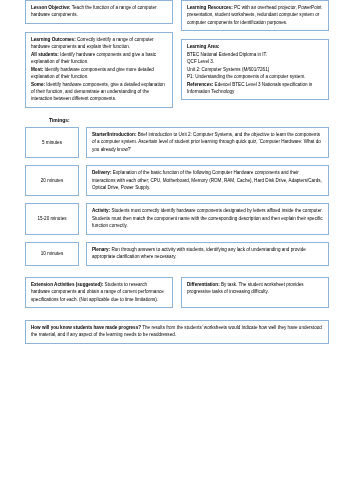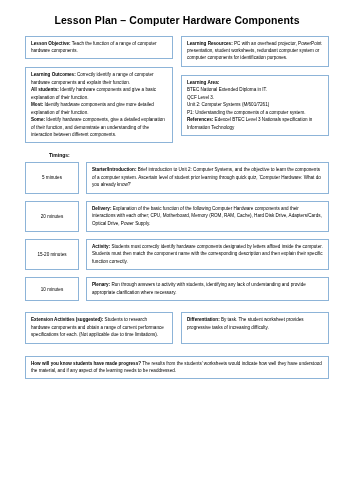--- a/index.html
+++ b/index.html
@@ -99,21 +99,20 @@
   .progress-box {
     margin-top: 12px;
   }
   .minh-outcomes { }
 </style>
 </head>
 <body>
 
 <div class="page">
 
-  <div class="doc-title">Lesson Plan – Computer Hardware Components</div>
 
   <div class="two-col">
 
     <div class="col">
 
       <div class="box">
         <span class="lbl">Lesson Objective:</span><span> Teach the function of a range of computer hardware components.</span>
       </div>
 
       <div class="box minh-outcomes">

